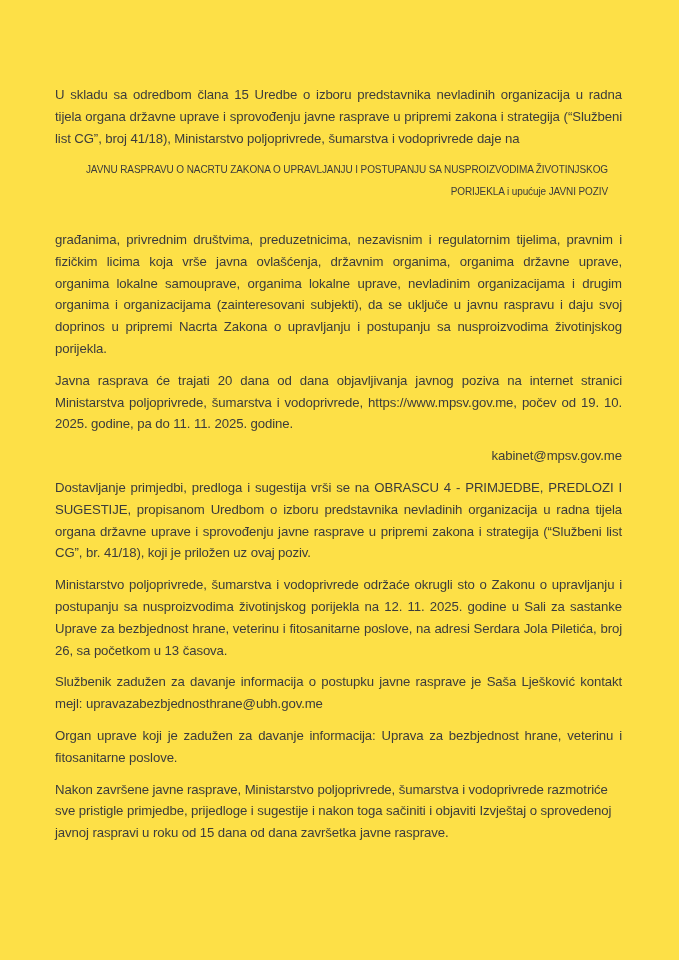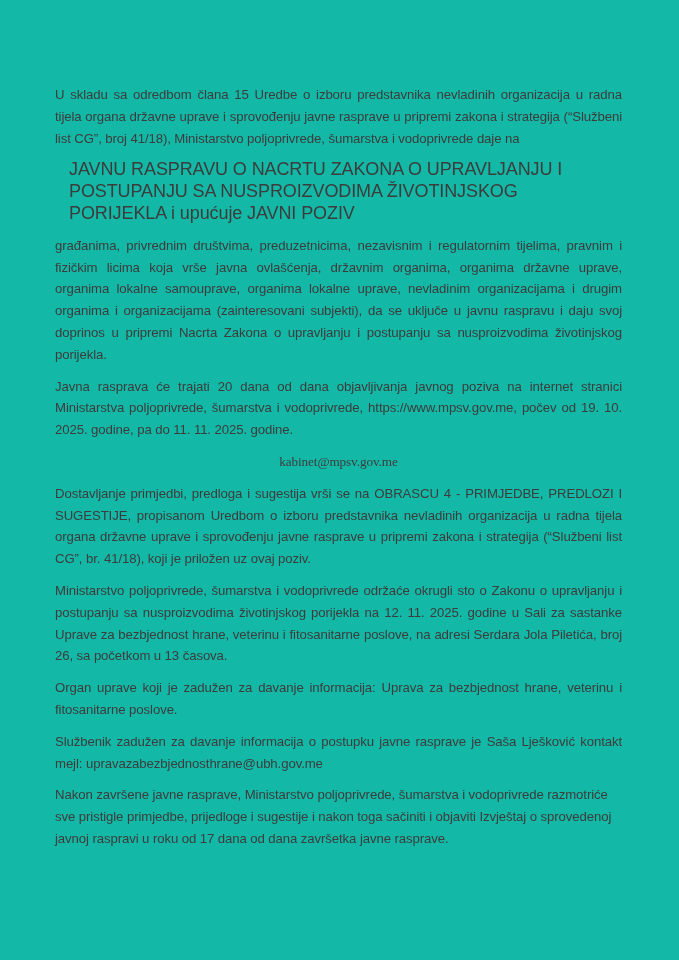--- a/index.html
+++ b/index.html
@@ -11,44 +11,43 @@
     width: 679px;
     height: 960px;
     overflow: hidden;
     font-family: "Liberation Sans", "DejaVu Sans", sans-serif;
   }
   .page {
     box-sizing: border-box;
     width: 679px;
     height: 960px;
     padding: 84px 57px 40px 55px;
-    background: #14b8a6;
+    background: #fde047;
     color: #3c3c3c;
   }
   .doc-paragraph {
     margin: 0 0 10px 0;
     font-size: 13.2px;
     line-height: 21.8px;
     letter-spacing: -0.1px;
     text-align: justify;
     color: #3c3c3c;
   }
   .doc-heading {
-    margin: 0 0 10px 0;
-    font-size: 18px;
+    margin: 0 0 26px 0;
+    font-size: 10px;
     line-height: 21.8px;
     letter-spacing: -0.1px;
     font-weight: normal;
-    text-align: left;
+    text-align: right;
     color: #3c3c3c;
     padding: 0 14px;
   }
   .doc-email {
-    text-align: center;
-    font-family: Liberation Serif, serif;
+    text-align: right;
   }
   .doc-left {
     text-align: left;
   }
 </style>
 </head>
 <body>
 
 <div class="page">
 
@@ -61,19 +60,19 @@
   <p class="doc-paragraph">Javna rasprava će trajati 20 dana od dana objavljivanja javnog poziva na internet stranici Ministarstva poljoprivrede, šumarstva i vodoprivrede, https://www.mpsv.gov.me, počev od 19. 10. 2025. godine, pa do 11. 11. 2025. godine.</p>
 
 
   <p class="doc-paragraph doc-email">kabinet@mpsv.gov.me</p>
 
 
   <p class="doc-paragraph">Dostavljanje primjedbi, predloga i sugestija vrši se na OBRASCU 4 - PRIMJEDBE, PREDLOZI I SUGESTIJE, propisanom Uredbom o izboru predstavnika nevladinih organizacija u radna tijela organa državne uprave i sprovođenju javne rasprave u pripremi zakona i strategija (“Službeni list CG”, br. 41/18), koji je priložen uz ovaj poziv.</p>
 
   <p class="doc-paragraph">Ministarstvo poljoprivrede, šumarstva i vodoprivrede održaće okrugli sto o Zakonu o upravljanju i postupanju sa nusproizvodima životinjskog porijekla na 12. 11. 2025. godine u Sali za sastanke Uprave za bezbjednost hrane, veterinu i fitosanitarne poslove, na adresi Serdara Jola Piletića, broj 26, sa početkom u 13 časova.</p>
 
+  <p class="doc-paragraph">Službenik zadužen za davanje informacija o postupku javne rasprave je Saša Lješković kontakt mejl: upravazabezbjednosthrane@ubh.gov.me</p>
+
   <p class="doc-paragraph">Organ uprave koji je zadužen za davanje informacija: Uprava za bezbjednost hrane, veterinu i fitosanitarne poslove.</p>
 
-  <p class="doc-paragraph">Službenik zadužen za davanje informacija o postupku javne rasprave je Saša Lješković kontakt mejl: upravazabezbjednosthrane@ubh.gov.me</p>
-
-  <p class="doc-paragraph doc-left">Nakon završene javne rasprave, Ministarstvo poljoprivrede, šumarstva i vodoprivrede razmotriće sve pristigle primjedbe, prijedloge i sugestije i nakon toga sačiniti i objaviti Izvještaj o sprovedenoj javnoj raspravi u roku od 17 dana od dana završetka javne rasprave.</p>
+  <p class="doc-paragraph doc-left">Nakon završene javne rasprave, Ministarstvo poljoprivrede, šumarstva i vodoprivrede razmotriće sve pristigle primjedbe, prijedloge i sugestije i nakon toga sačiniti i objaviti Izvještaj o sprovedenoj javnoj raspravi u roku od 15 dana od dana završetka javne rasprave.</p>
 
 </div>
 
 </body></html>

